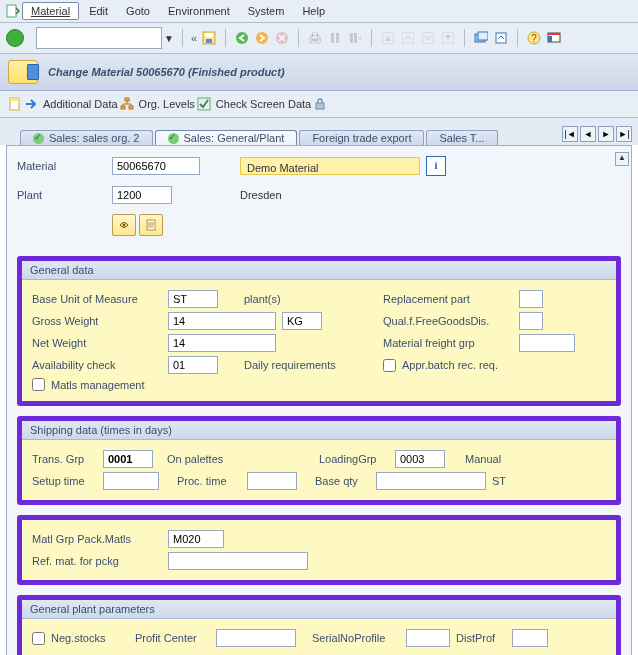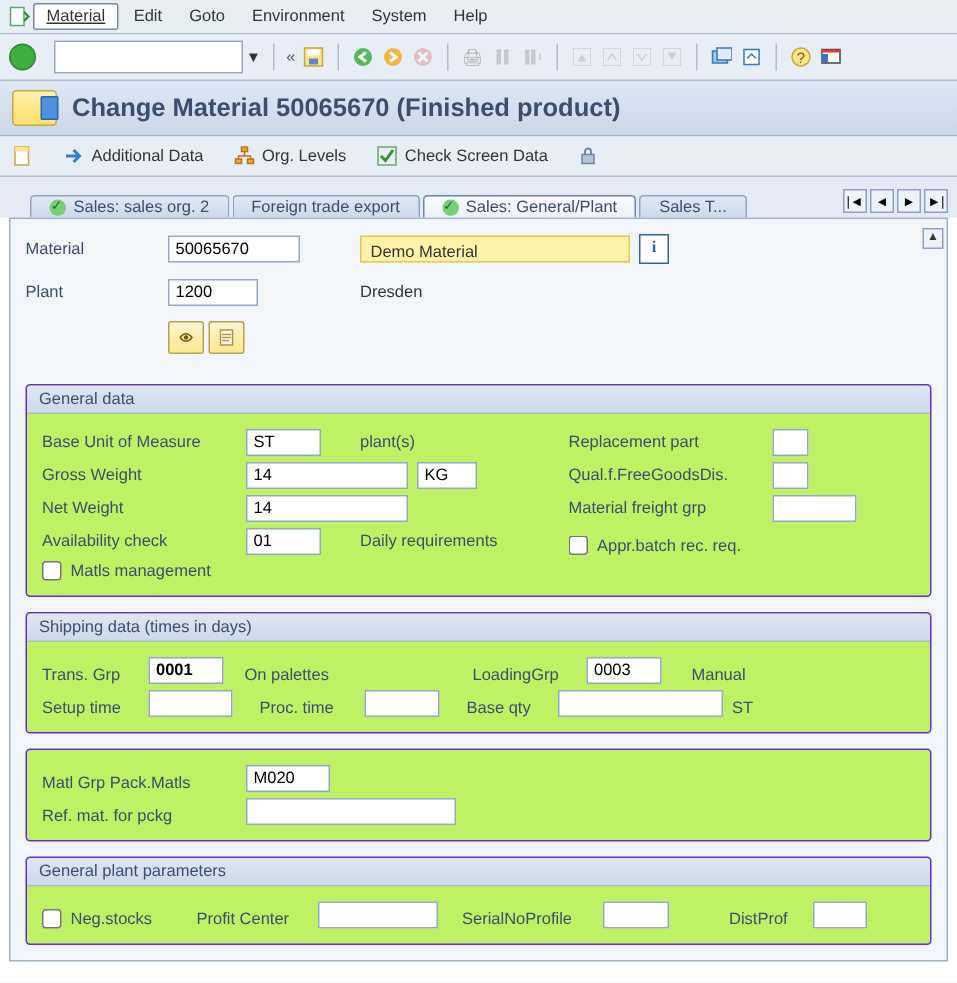--- a/index.html
+++ b/index.html
@@ -15,23 +15,23 @@
 .apptoolbar .ok-circle{width:16px;height:16px;border-radius:50%;background:#3fae3f;border:1px solid #2d882d;display:inline-block}
 .apptoolbar input.cmd{width:120px;height:18px;border:1px solid #97a8c4;background:#fff}
 .apptoolbar .chev{color:#333;font-size:10px;margin-left:-2px}
 .apptoolbar .sep{width:1px;height:18px;background:#b0bcd0;margin:0 4px}
 .tool-icon{width:16px;height:16px;display:inline-flex;align-items:center;justify-content:center;border-radius:2px}
 .tool-icon.dim{opacity:.35}
 
 .winhead{background:linear-gradient(#dfe7f3,#cbd6e8);border-bottom:1px solid #9fb0cc;padding:6px 8px;display:flex;align-items:center;gap:10px}
 .winhead .icon{width:28px;height:22px;background:linear-gradient(#fff0a8,#ffe06b);border:1px solid #c8ab3b;border-radius:3px;position:relative}
 .winhead .icon::after{content:"";position:absolute;right:-2px;top:3px;width:10px;height:14px;background:#4f8fe0;border:1px solid #2e64ad;border-radius:1px}
-.winhead h1{margin:0;font-size:17px;font-weight:bold;color:#3b4e6e}
-
-.pagetoolbar{background:#e8eef6;border-bottom:1px solid #b0bcd0;padding:6px 8px;display:flex;align-items:center;gap:20px}
+.winhead h1{margin:0;font-size:11px;font-style:italic;font-weight:bold;color:#3b4e6e}
+
+.pagetoolbar{background:#e8eef6;border-bottom:1px solid #b0bcd0;padding:6px 8px;display:flex;align-items:center;gap:2px}
 .pagetoolbar .btn{display:flex;align-items:center;gap:5px;cursor:pointer}
 .pt-icon{width:14px;height:14px;display:inline-block}
 
 .tabarea{background:#e4ebf5;padding:8px 6px 0 6px;display:flex;align-items:flex-end;gap:0}
 .tab{background:linear-gradient(#e2e9f4,#cdd8ea);border:1px solid #8ea2c3;border-bottom:none;border-radius:3px 3px 0 0;padding:1px 12px;margin-right:2px;color:#3b4e6e;display:flex;align-items:center;gap:5px;position:relative;font-size:11px}
 .tab.active{background:linear-gradient(#f8fbff,#edf2fa);border-color:#6f86ab;z-index:2}
 .tab .check{width:11px;height:11px;border-radius:50%;background:#79cf79;display:inline-block;position:relative}
 .tab .check::after{content:"✓";color:#1f6e1f;font-size:9px;position:absolute;left:1px;top:-1px}
 .tabnavs{margin-left:auto;display:flex;gap:2px;padding-bottom:3px}
 .tabnavs button{width:16px;height:16px;border:1px solid #8ea2c3;background:#eef3fa;font-size:9px;line-height:12px;padding:0;cursor:pointer}
@@ -44,24 +44,24 @@
 input.fld,span.fldtxt{border:1px solid #97a8c4;height:18px;line-height:18px;padding:1px 4px;background:#fff;font-size:11px;box-sizing:border-box}
 .fld-w1{width:88px}
 .fld-w2{width:60px}
 .fld-w3{width:50px}
 .fld-w4{width:108px}
 .fld-w5{width:40px}
 .highlight{background:#fff1aa;border:1px solid #e1c94f;padding:1px 6px;display:inline-block;height:18px;line-height:18px;width:180px;box-sizing:border-box}
 .info-icon{width:18px;height:18px;border:1px solid #2e64ad;color:#2e64ad;text-align:center;font-weight:bold;font-family:serif;margin-left:6px;line-height:16px;background:#fff;display:inline-block}
 .toolbtn{width:22px;height:20px;border:1px solid #b5a24a;background:linear-gradient(#fff6d0,#ffe68f);border-radius:2px;display:inline-flex;align-items:center;justify-content:center;margin-right:3px}
 
-.groupbox{border:1px solid #6d28d9;border-radius:3px;margin-top:10px;background:#bef264}
+.groupbox{border:5px solid #6d28d9;border-radius:3px;margin-top:10px;background:#fef9c3}
 .groupbox .gh{background:linear-gradient(#dfe7f3,#cdd8ea);border-bottom:1px solid #a9b8d1;padding:3px 8px;color:#3b4e6e;border-radius:3px 3px 0 0;font-size:11px}
 .groupbox .gc{padding:6px 10px}
-.grow{display:flex;align-items:flex-end;margin:4px 0;gap:6px}
+.grow{display:flex;align-items:center;margin:4px 0;gap:6px}
 .grow .lab{width:130px;color:#3b4e6e}
 .grow .lab2{color:#3b4e6e}
 input.ck{width:13px;height:13px;margin:0}
 .col-left{width:345px;display:flex;align-items:center;gap:6px}
 .col-right{display:flex;align-items:center;gap:6px}
 </style>
 </head>
 <body>
 
 <div class="menubar">
@@ -222,26 +222,26 @@
         </svg></span>
   </div>
 </div>
 
 <div class="tabarea">
   <div style="width:14px"></div>
   <div class="tab">
     <span class="check"></span>
     <span>Sales: sales org. 2</span>
   </div>
-  <div class="tab">
-    <span>Foreign trade export</span>
-  </div>
   <div class="tab active">
     <span class="check"></span>
     <span>Sales: General/Plant</span>
+  </div>
+  <div class="tab">
+    <span>Foreign trade export</span>
   </div>
   <div class="tab">
     <span>Sales T...</span>
   </div>
   <div class="tabnavs">
     <button>|◄</button>
     <button>◄</button>
     <button>►</button>
     <button>►|</button>
   </div>
@@ -376,19 +376,19 @@
   <div class="groupbox">
     <div class="gh">General plant parameters</div>
     <div class="gc">
       <div class="grow">
         <input type="checkbox" class="ck" style="">
         <span class="lab2" style="width:78px">Neg.stocks</span>
         <span class="lab2" style="width:75px">Profit Center</span>
         <input class="fld" style="width: 80px;" value="">
         <span class="lab2" style="width:88px;margin-left:10px">SerialNoProfile</span>
         <input class="fld" style="width: 44px;" value="">
-        <span class="lab2" style="width:50px;margin-left:34px">DistProf</span>
+        <span class="lab2" style="width:50px;margin-left:0">DistProf</span>
         <input class="fld" style="width: 36px;" value="">
       </div>
     </div>
   </div>
 
 </div>
 
 </body></html>

